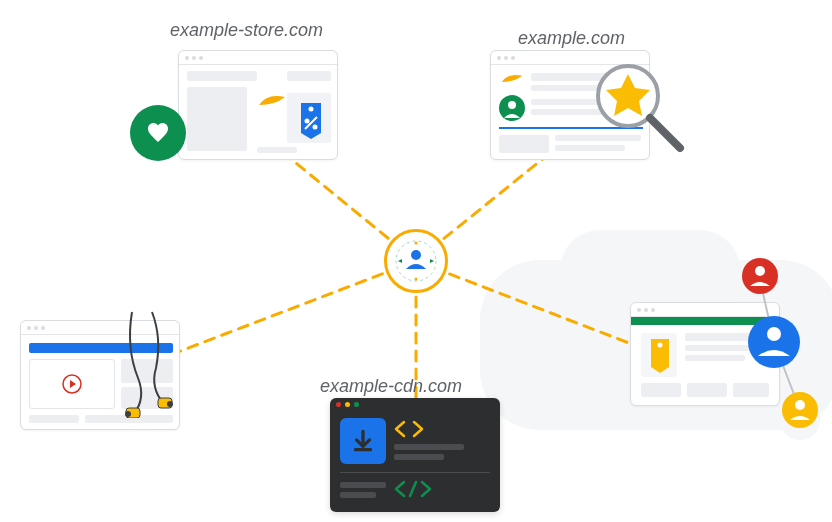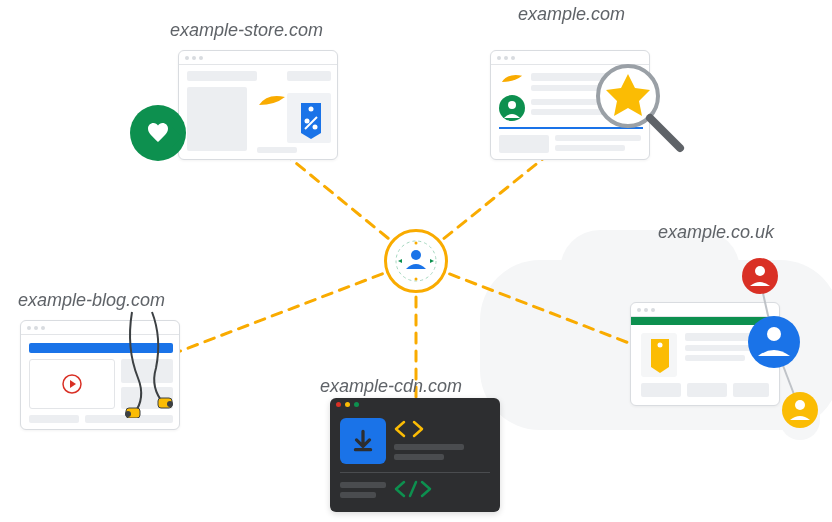--- a/index.html
+++ b/index.html
@@ -172,21 +172,21 @@
     </svg>
     <div class="skel" style="left:78px; top:96px; width:40px; height:6px;"></div>
   </div>
 
   <div class="heart-bubble" style="left:130px; top:105px;">
     <svg width="26" height="24" viewBox="0 0 24 24">
       <path d="M12 21 C6 15 2 12 2 7.5 C2 4.4 4.4 2 7.5 2 C9.4 2 11 3 12 4.5 C13 3 14.6 2 16.5 2 C19.6 2 22 4.4 22 7.5 C22 12 18 15 12 21 Z" fill="#fff"></path>
     </svg>
   </div>
 
-  <div class="label" style="left:518px; top:4px;">example.com</div>
+  <div class="label" style="left:518px; top:28px;">example.com</div>
 
   <div class="browser" style="left:490px; top:50px; width:160px; height:110px;">
     <div class="bar">
         <span></span>
         <span></span>
         <span></span>
       </div>
 
     <svg style="position:absolute; left:8px; top:20px; width:26px; height:14px;" viewBox="0 0 30 18">
       <path d="M2 14 Q10 2 28 6 Q18 14 2 14 Z" fill="#f9ab00"></path>
@@ -208,21 +208,20 @@
   </div>
 
   <div class="magnifier" style="left:590px; top:58px;">
     <svg width="100" height="100" viewBox="0 0 100 100">
       <circle cx="38" cy="38" r="30" fill="#fff" stroke="#9aa0a6" stroke-width="4"></circle>
       <line x1="60" y1="60" x2="90" y2="90" stroke="#5f6368" stroke-width="8" stroke-linecap="round"></line>
       <path d="M38 16 L45 30 L60 32 L49 43 L52 58 L38 50 L24 58 L27 43 L16 32 L31 30 Z" fill="#fbbc04"></path>
     </svg>
   </div>
 
-  <div class="label" style="left:18px; top:290px;">example-blog.com</div>
 
   <div class="browser" style="left:20px; top:320px; width:160px; height:110px;">
     <div class="bar">
         <span></span>
         <span></span>
         <span></span>
       </div>
     <div style="position:absolute; left:8px; top:22px; width:144px; height:10px; background:#1a73e8; border-radius:2px;"></div>
 
     <div style="position:absolute; left:8px; top:38px; width:86px; height:50px; border:1px solid #e3e5e8; border-radius:3px; background:#fff; display:flex; align-items:center; justify-content:center;">
@@ -270,21 +269,20 @@
     <div style="position:absolute; left:64px; top:56px; width:50px; height:6px; background:#4a4c4f; border-radius:2px;"></div>
     <div style="position:absolute; left:10px; top:74px; width:150px; height:1px; background:#4a4c4f;"></div>
 
     <svg style="position:absolute; left:64px; top:82px;" width="38" height="18" viewBox="0 0 38 18">
       <path d="M10 2 L2 9 L10 16 M16 16 L22 2 M28 2 L36 9 L28 16" fill="none" stroke="#0d904f" stroke-width="2.5" stroke-linecap="round" stroke-linejoin="round"></path>
     </svg>
     <div style="position:absolute; left:10px; top:84px; width:46px; height:6px; background:#4a4c4f; border-radius:2px;"></div>
     <div style="position:absolute; left:10px; top:94px; width:36px; height:6px; background:#4a4c4f; border-radius:2px;"></div>
   </div>
 
-  <div class="label" style="left:658px; top:222px;">example.co.uk</div>
 
   <div class="browser" style="left:630px; top:302px; width:150px; height:104px;">
     <div class="bar">
         <span></span>
         <span></span>
         <span></span>
       </div>
     <div style="position:absolute; left:0; top:14px; width:100%; height:8px; background:#0d904f;"></div>
 
     <svg style="position:absolute; left:10px; top:30px;" width="36" height="44" viewBox="0 0 36 44">

